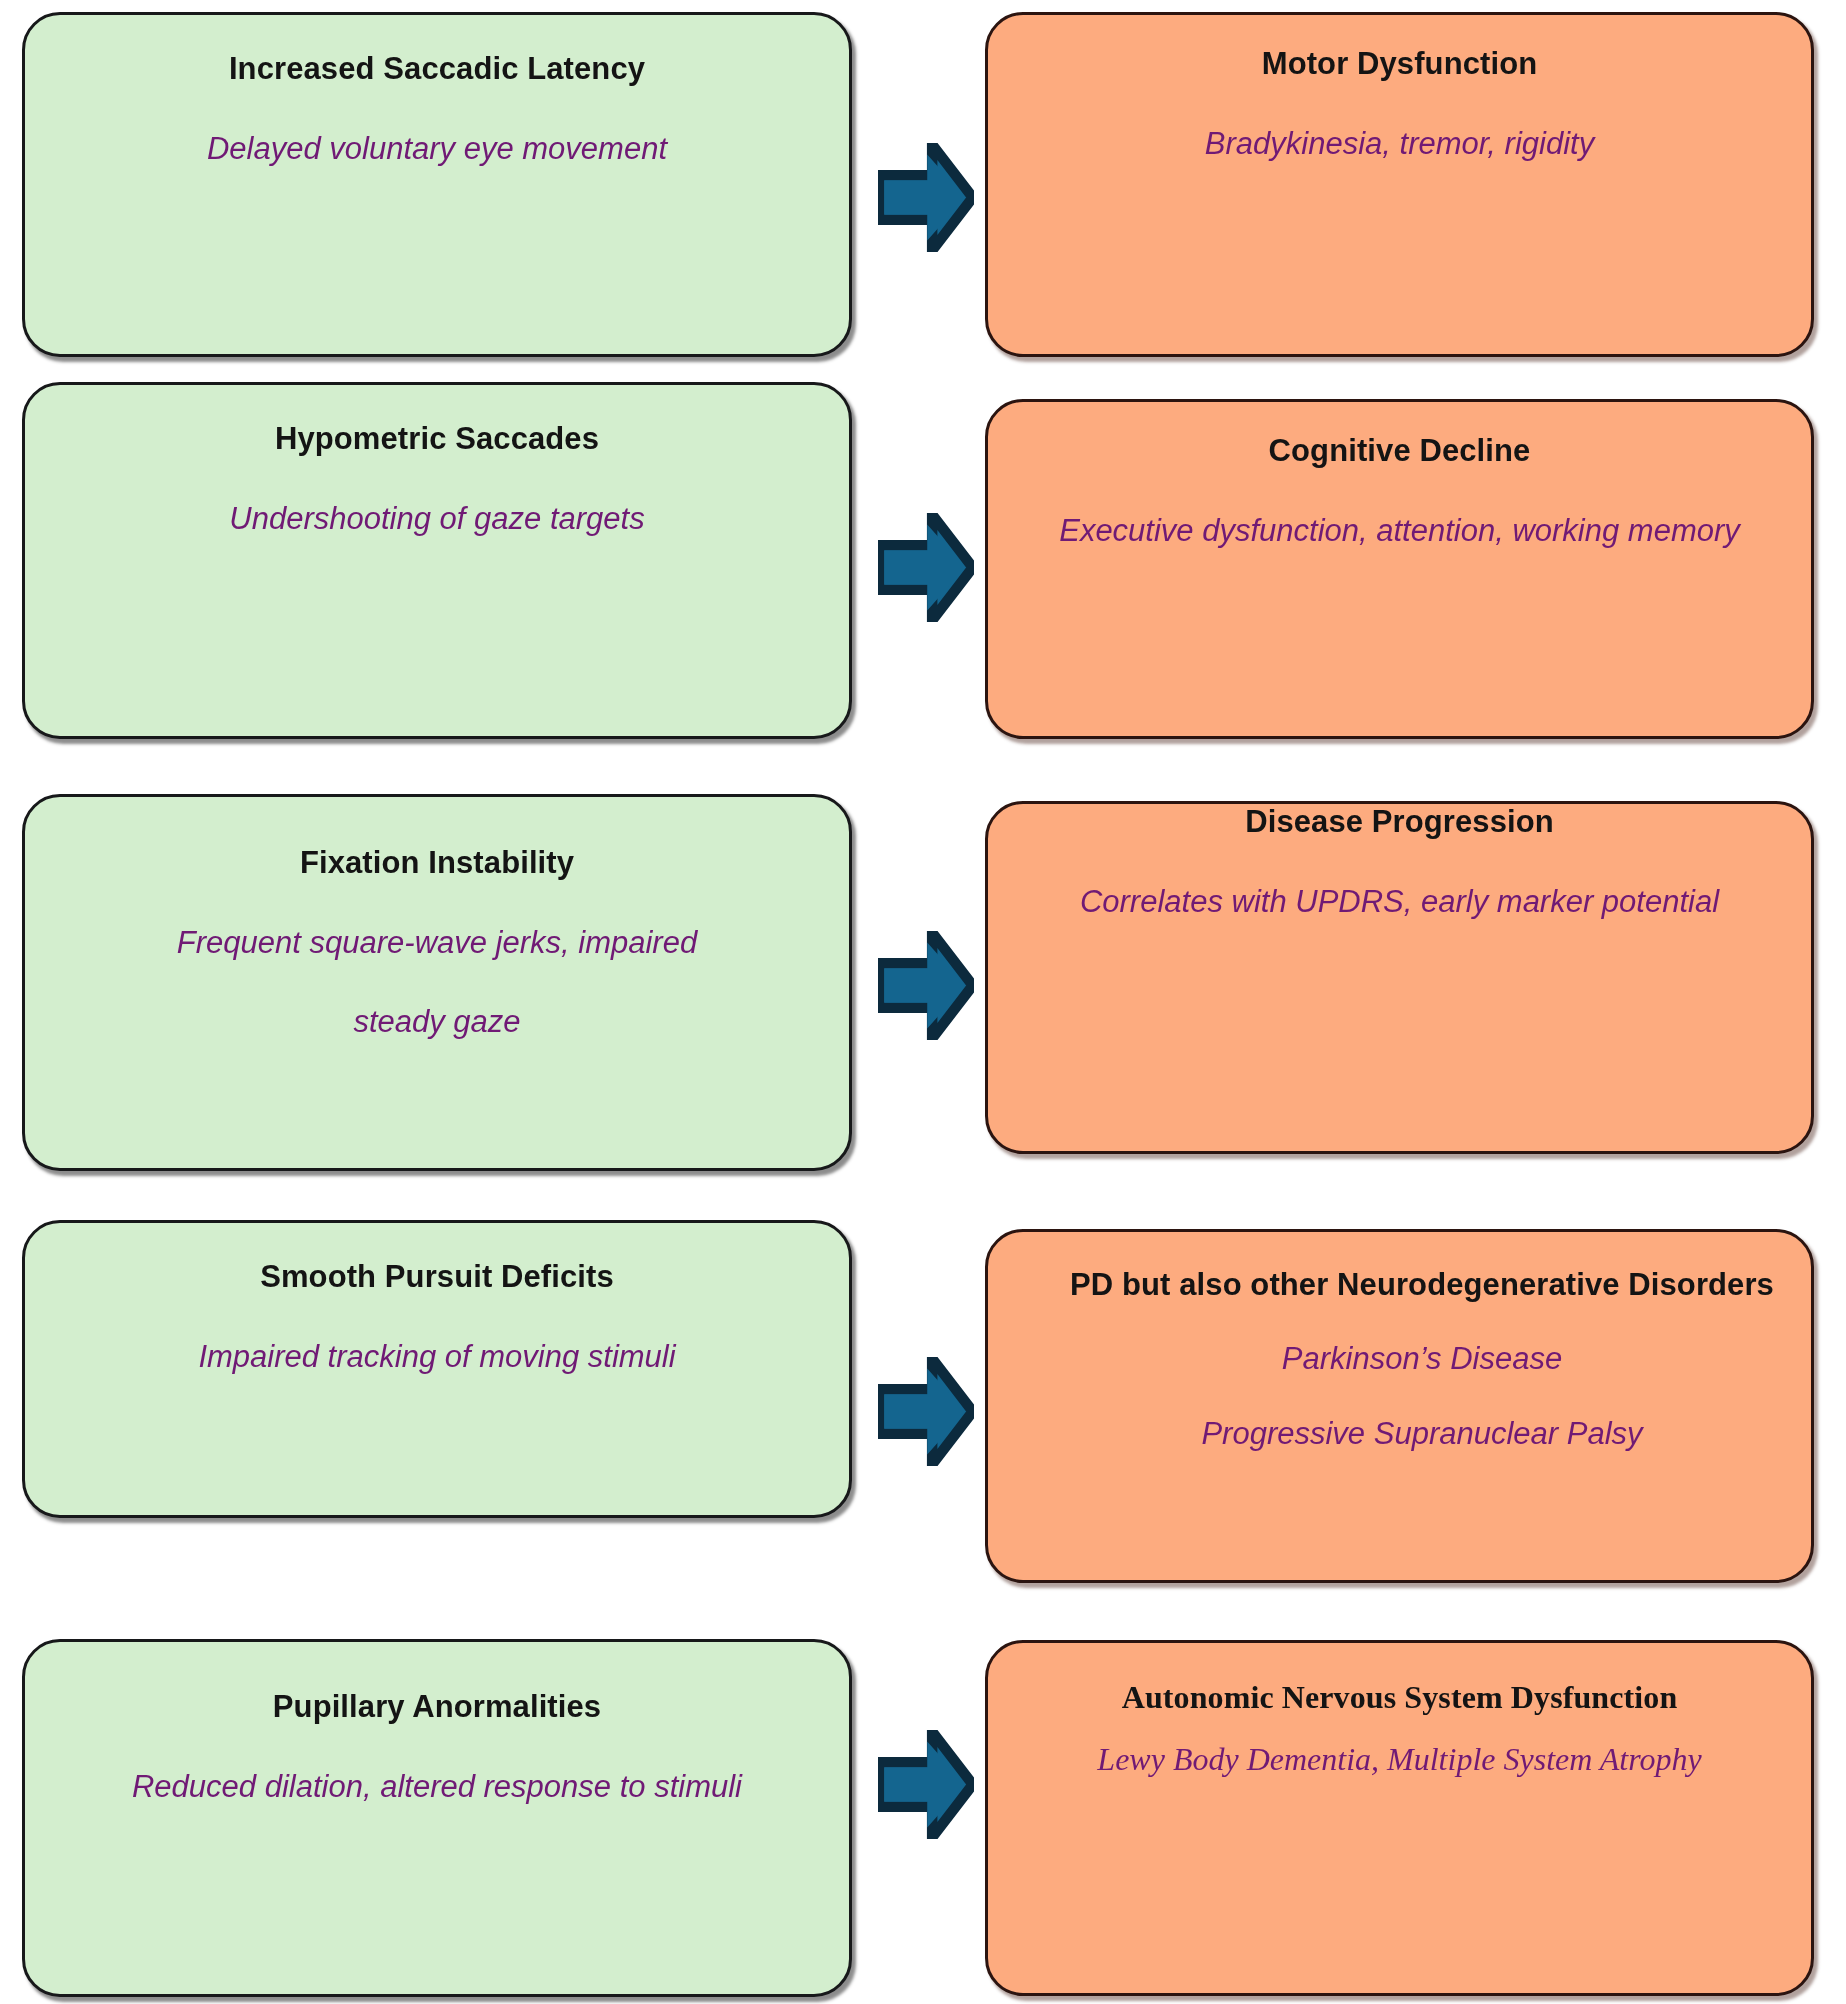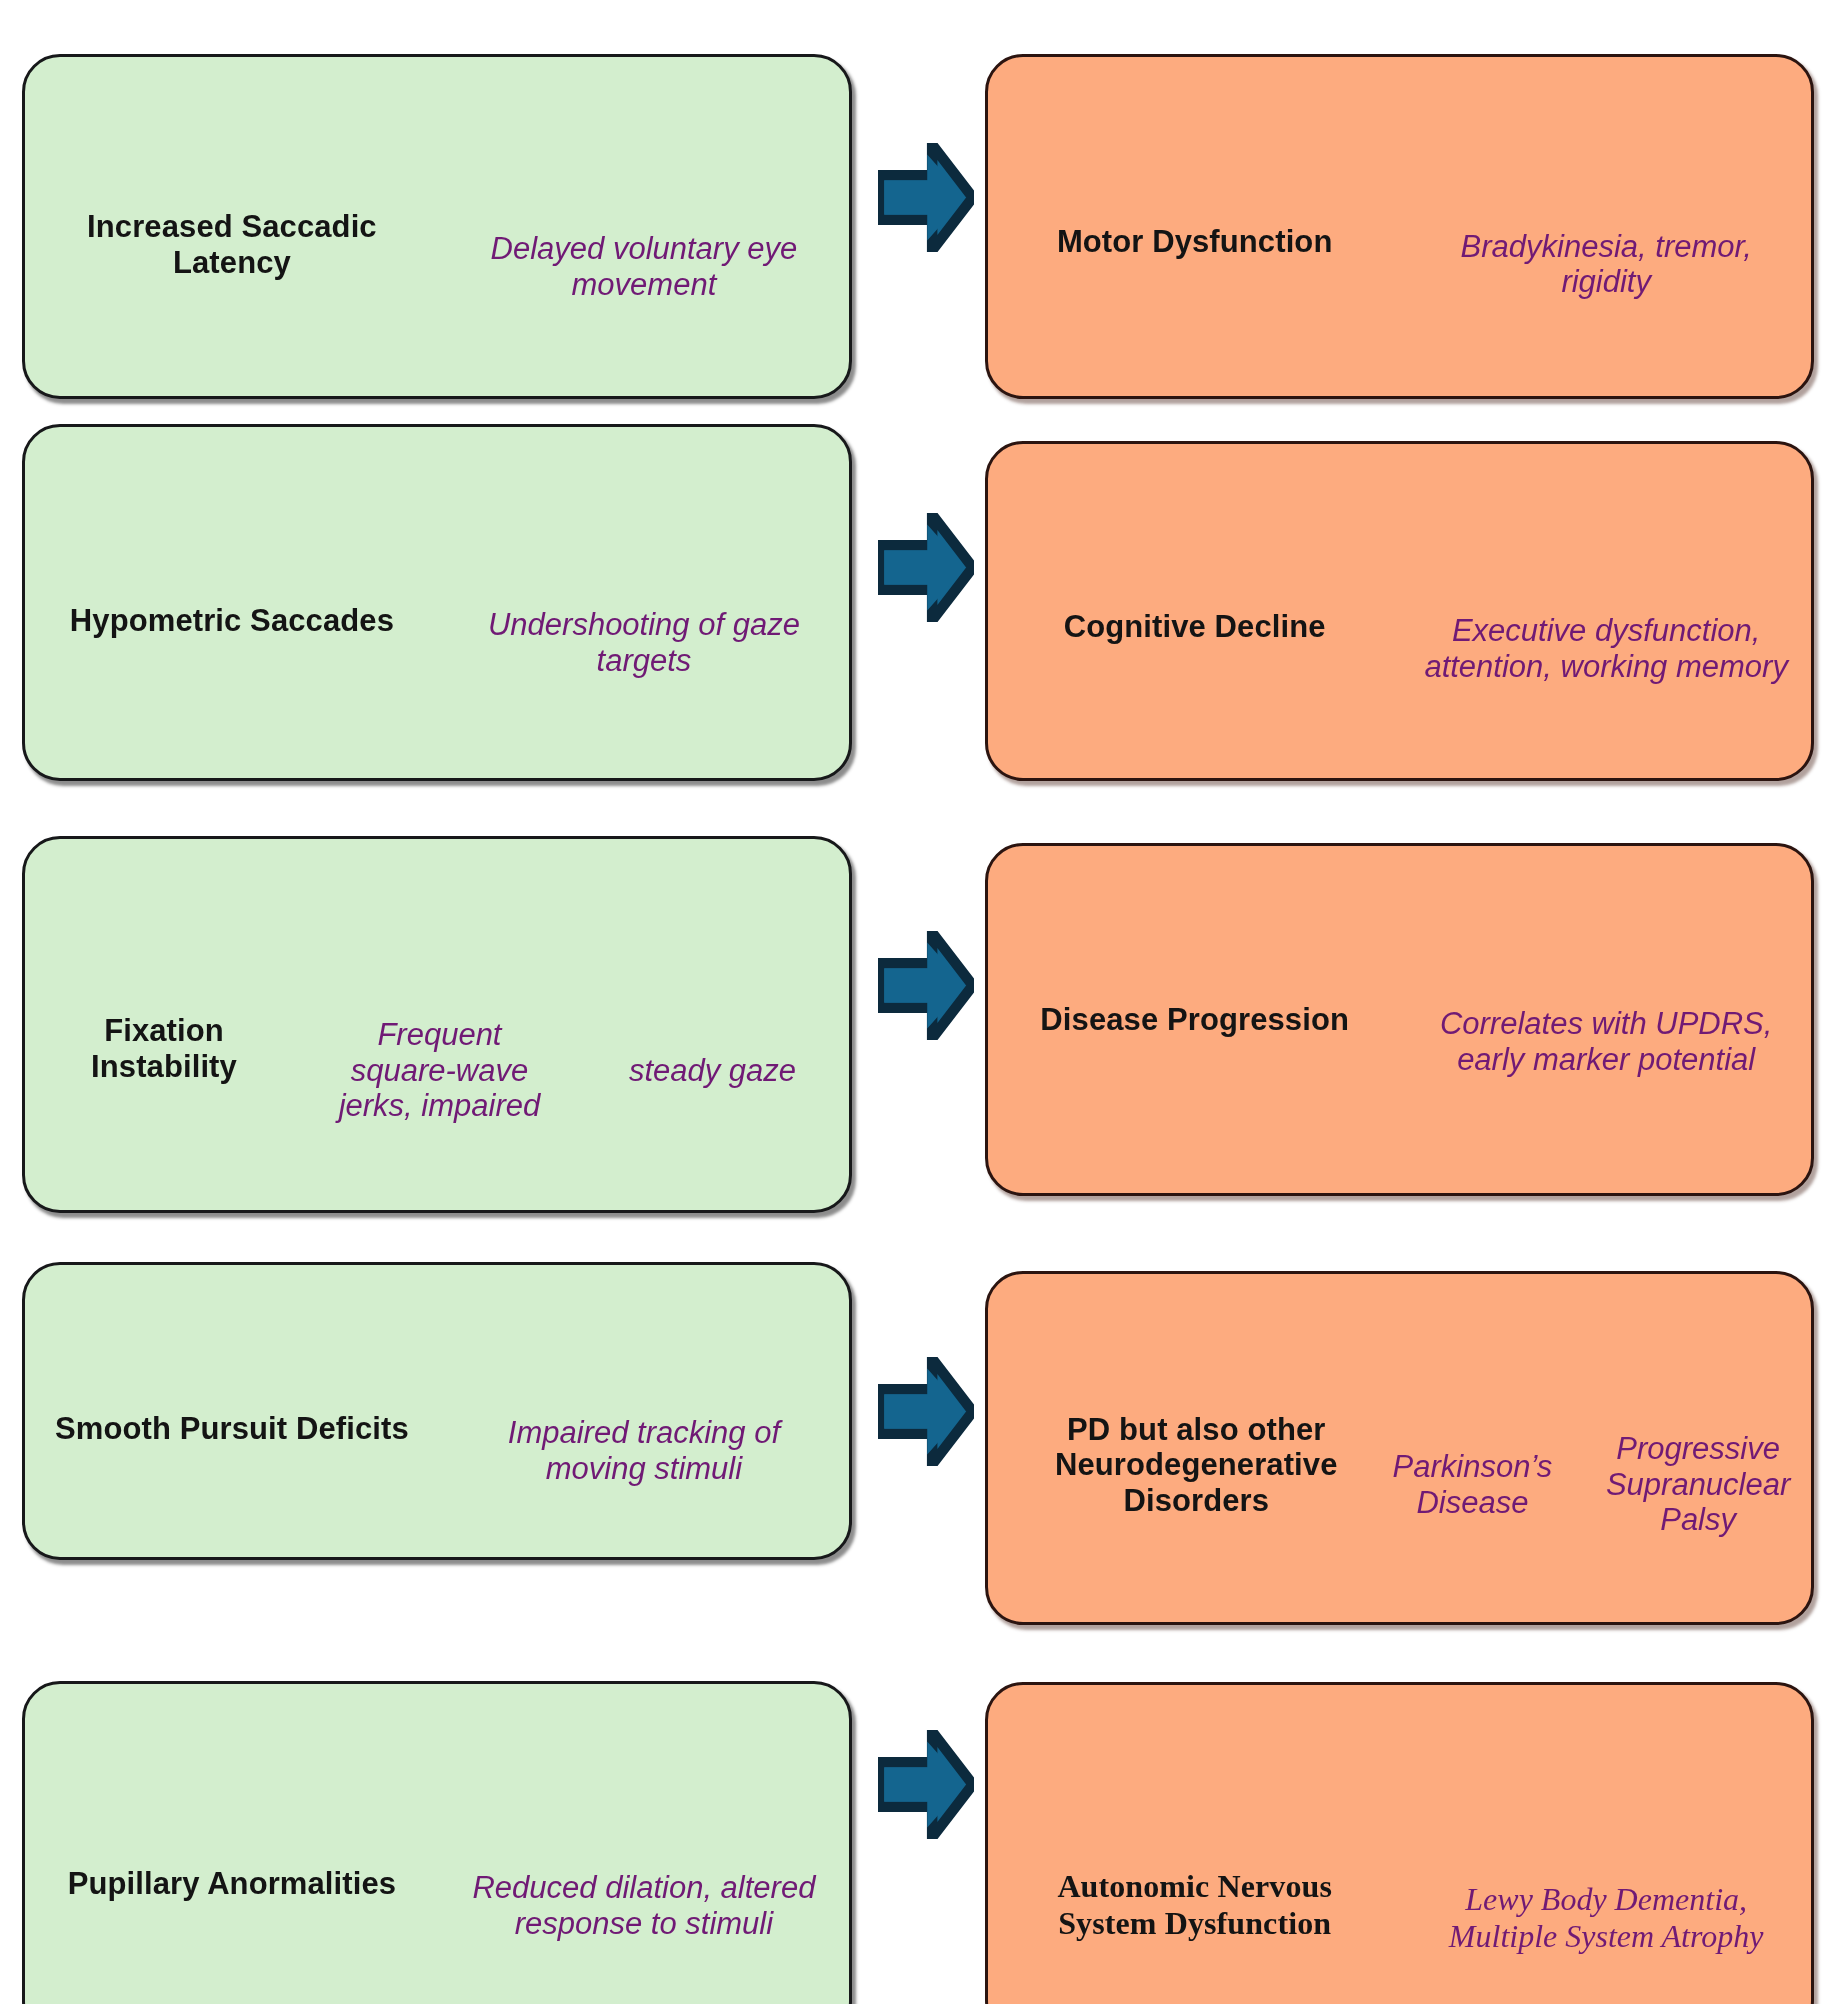--- a/index.html
+++ b/index.html
@@ -24,25 +24,24 @@
     left: 0;
     width: 1846px;
   }
 
   .node {
     position: absolute;
     border: 3.1px solid #17181a;
     border-radius: 38px;
     box-shadow: 3.7px 4.3px 3.1px rgba(0,0,0,0.45);
     display: flex;
-    flex-direction: row;
+    flex-direction: column;
     align-items: center;
     text-align: center;
     overflow: hidden;
-    margin-top: 42px;
   }
 
   .node.left {
     left: 22px;
     width: 830px;
     background: #d3eece;
   }
 
   .node.right {
     left: 985px;
@@ -176,20 +175,20 @@
       <div class="node-line" style="margin-top:44px;">Reduced dilation, altered response to stimuli</div>
     </div>
 
     <div class="arrow" style="left:878px;top:91px;">
       <svg viewBox="0 0 156 176" xmlns="http://www.w3.org/2000/svg">
         <polygon points="2,52 88,52 88,2 154,88 88,174 88,124 2,124" fill="#14658f" stroke="#0c2a3d" stroke-width="17" stroke-linejoin="miter"></polygon>
         <polygon points="10,60 80,60 80,18 142,88 80,158 80,116 10,116" fill="#14658f"></polygon>
       </svg>
     </div>
 
-    <div class="node right serif" style="top:1.2px;height:356px;padding-top:90px;">
+    <div class="node right serif" style="top:1.2px;height:356px;padding-top:36px;">
       <div class="node-title">Autonomic Nervous System Dysfunction</div>
       <div class="node-line" style="margin-top:25px;">Lewy Body Dementia, Multiple System Atrophy</div>
     </div>
   </div>
 
 </div>
 
 
 </body></html>

